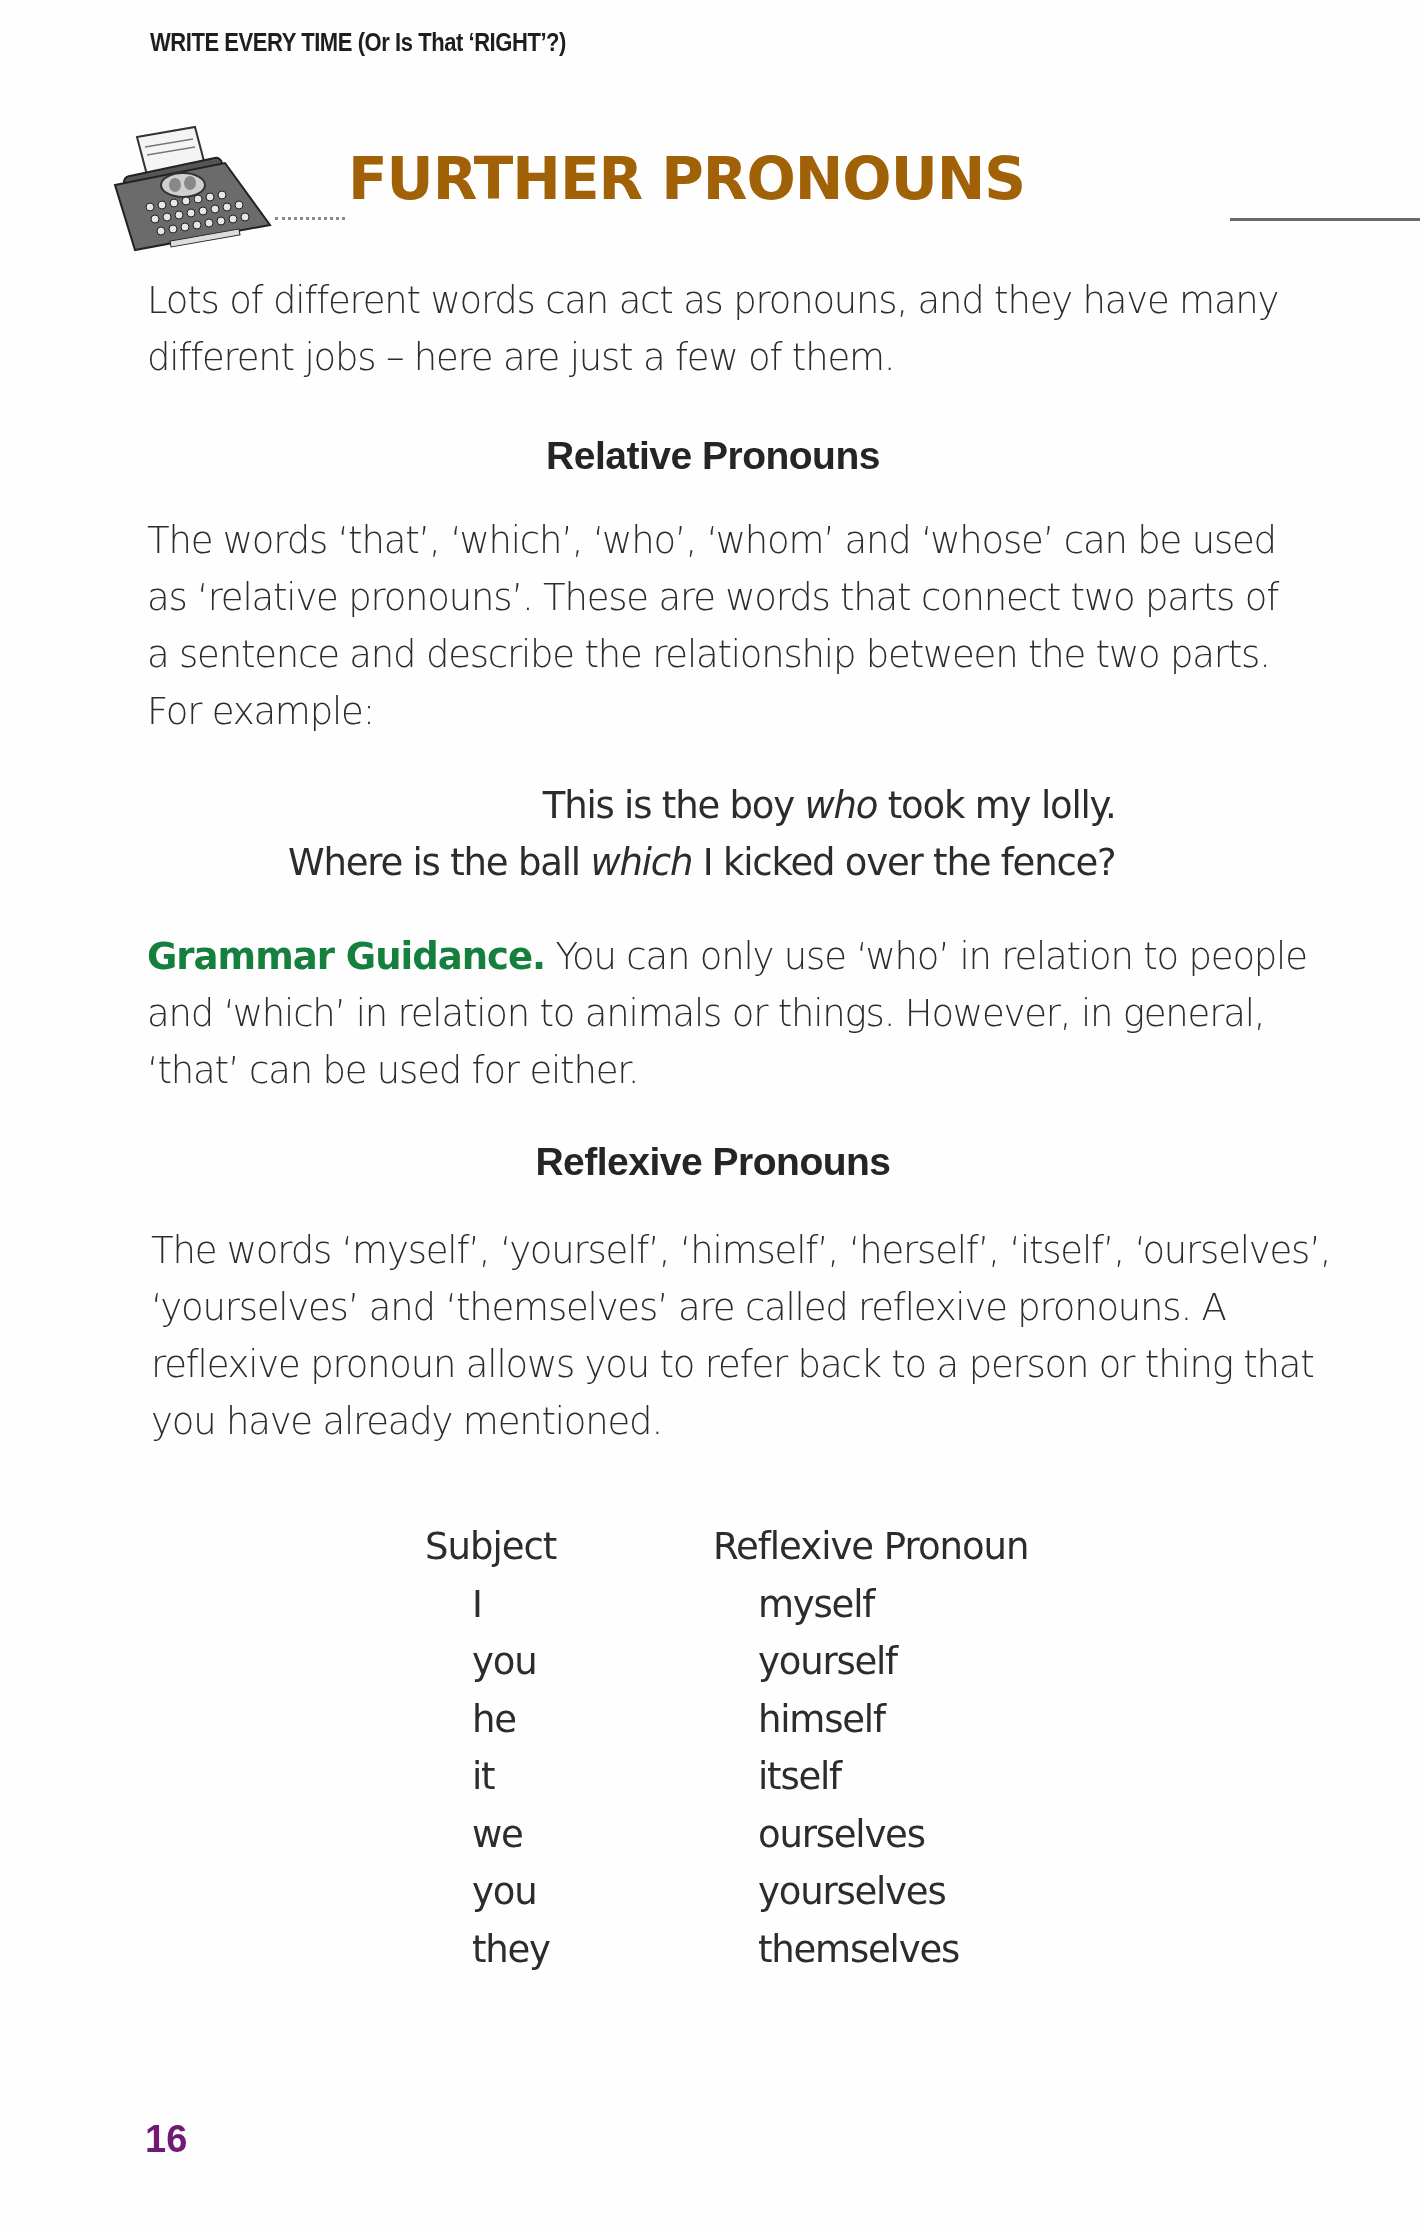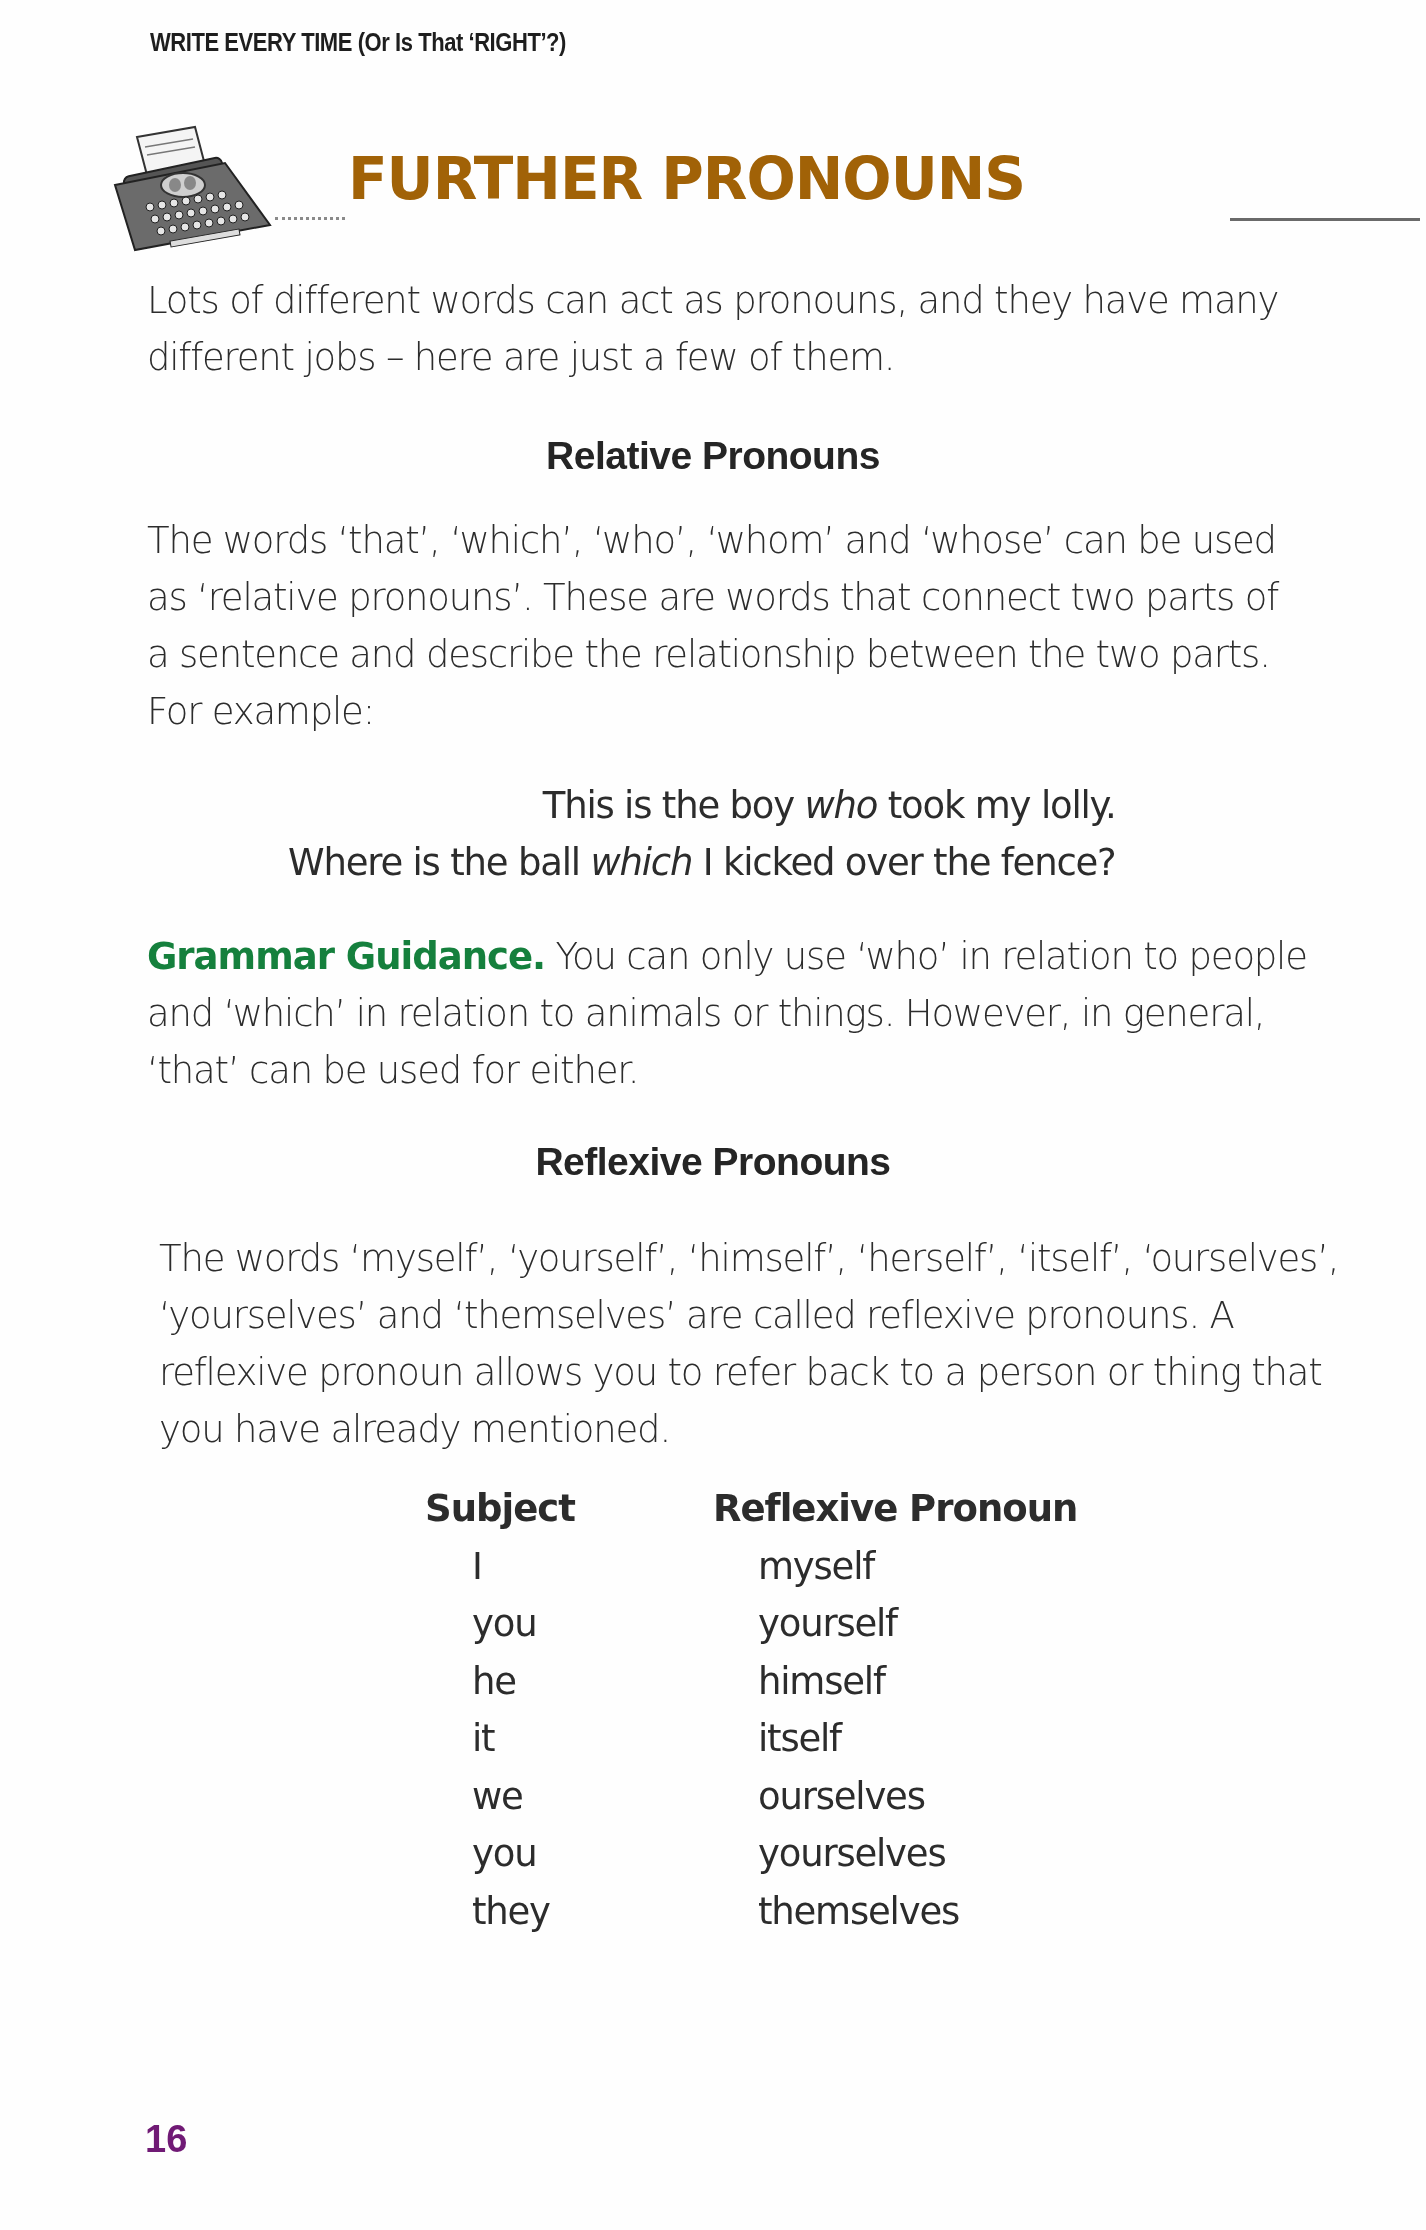--- a/index.html
+++ b/index.html
@@ -115,22 +115,23 @@
       left: 425px;
       top: 1480px;
       font-family: "DejaVu Sans", sans-serif;
       font-size: 37px;
       line-height: 57.5px;
       letter-spacing: -1.2px;
       color: #2c2c2c;
     }
     .pronoun-table .thead {
       display: flex;
-      font-weight: bold;
+      font-weight: normal;
       letter-spacing: -1px;
+      margin-top: 38px;
     }
     .pronoun-table .th-subject { width: 288px; }
     .pronoun-table .th-reflexive { }
     .pronoun-table .trow {
       display: flex;
     }
     .pronoun-table .td-subject-wrap {
       width: 288px;
       padding-left: 47px;
       box-sizing: border-box;
@@ -212,21 +213,21 @@
   </div>
   <div>
     <span>Where is the ball </span><em>which</em><span> I kicked over the fence?</span>
   </div>
 </div>
 
 <p class="body-text" style="top:928px; margin:0; width:1180px;"><span class="guidance-label">Grammar Guidance.</span><span> You can only use ‘who’ in relation to people and ‘which’ in relation to animals or things. However, in general, ‘that’ can be used for either.</span></p>
 
 <div class="section-heading" style="top:1140px;">Reflexive Pronouns</div>
 
-<p class="body-text" style="top:1218px; margin:12px; width:1180px;">The words ‘myself’, ‘yourself’, ‘himself’, ‘herself’, ‘itself’, ‘ourselves’, ‘yourselves’ and ‘themselves’ are called reflexive pronouns. A reflexive pronoun allows you to refer back to a person or thing that you have already mentioned.</p>
+<p class="body-text" style="top:1218px; margin:4px; width:1180px;">The words ‘myself’, ‘yourself’, ‘himself’, ‘herself’, ‘itself’, ‘ourselves’, ‘yourselves’ and ‘themselves’ are called reflexive pronouns. A reflexive pronoun allows you to refer back to a person or thing that you have already mentioned.</p>
 
 <div class="pronoun-table">
   <div class="thead">
     <div class="th-subject">Subject</div>
     <div class="th-reflexive">Reflexive Pronoun</div>
   </div>
   <div class="trow">
     <div class="td-subject-wrap">I</div>
     <div class="td-reflexive">myself</div>
   </div>

